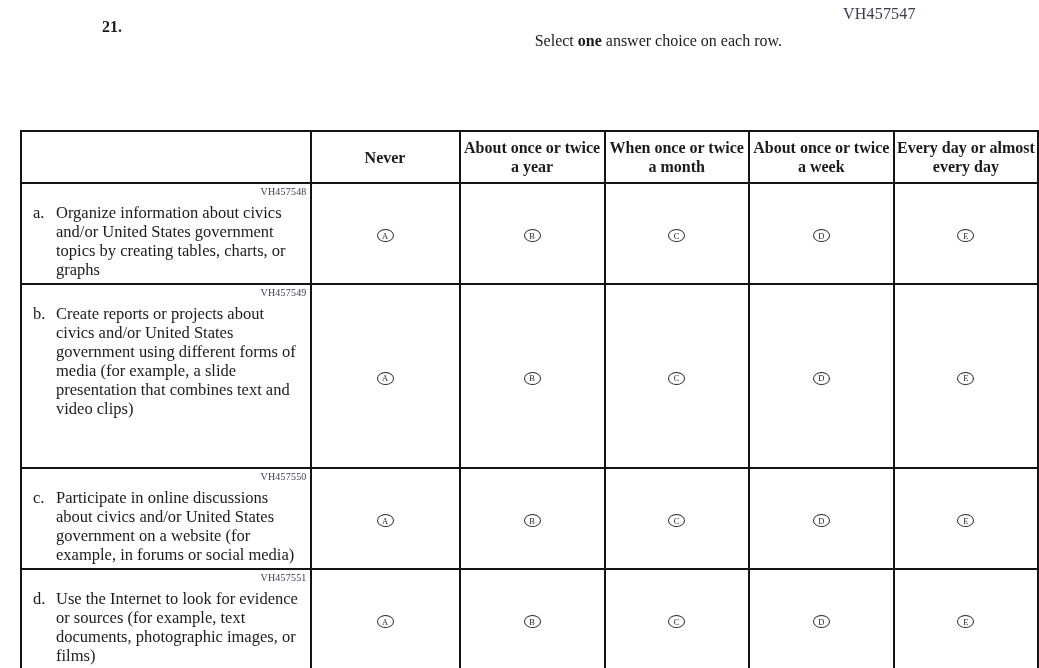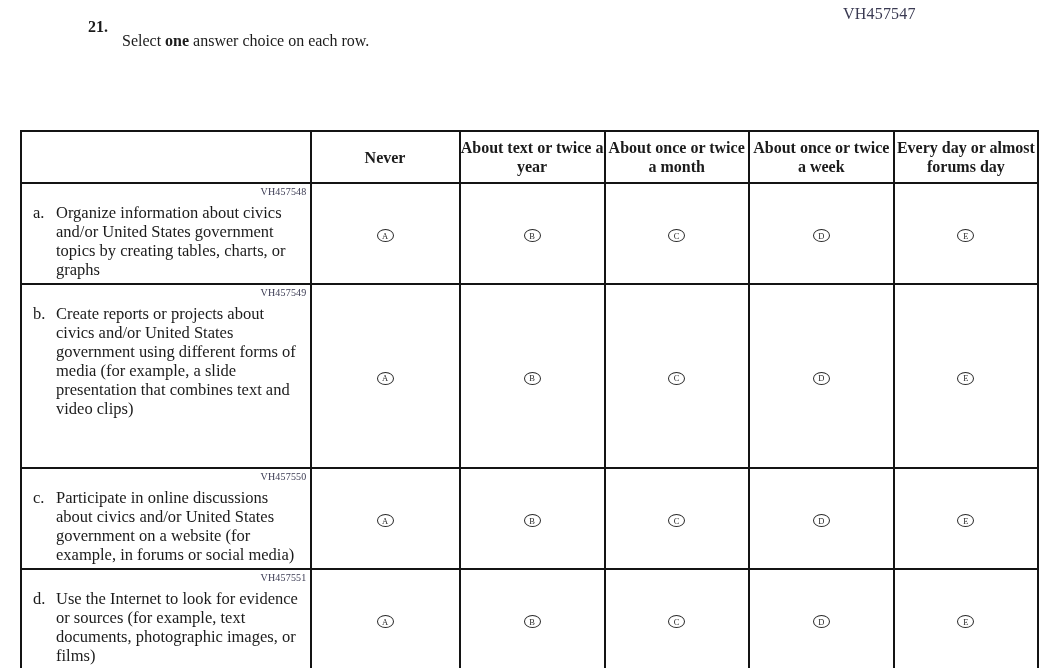--- a/index.html
+++ b/index.html
@@ -14,21 +14,21 @@
   }
 
   
   .page-code {
     position: absolute; top: 8px; left: 843px;
     font-size: 16px; line-height: 12px;
     color: #3a3a52; letter-spacing: 0.2px;
   }
 
   
-  .question { position: absolute; top: 16px; left: 88px; width: 740px; }
+  .question { position: absolute; top: 16px; left: 88px; width: 740px; text-align: right; }
   .q-row { display: flex; }
   .q-number {
     flex: none; width: 34px;
     font-weight: bold; font-size: 16px; line-height: 21px;
   }
   .q-body { width: 660px; }
   .q-text { margin: 0; font-size: 16px; line-height: 21px; }
   .q-instruction { margin: 14px 0 0 0; font-size: 16px; line-height: 21px; font-family: Liberation Serif, serif; }
 
   
@@ -99,24 +99,24 @@
       <col style="width:150px">
       <col style="width:146px">
     <col style="width:145px">
       <col style="width:146px">
       <col style="width:145px">
   </colgroup>
   <thead>
     <tr>
       <th></th>
       <th>Never</th>
-      <th>About text or twice a year</th>
-      <th>About once or twice a month</th>
+      <th>About once or twice a year</th>
+      <th>When once or twice a month</th>
       <th>About once or twice a week</th>
-      <th>Every day or almost forums day</th>
+      <th>Every day or almost every day</th>
     </tr>
   </thead>
   <tbody>
     <tr class="row-a">
       <td class="prompt-cell">
         <div class="row-code">VH457548</div>
         <div class="prompt">
           <span class="letter">a.</span>
           <span class="ptext">Organize information about civics and/or United States government topics by creating tables, charts, or graphs</span>
         </div>

